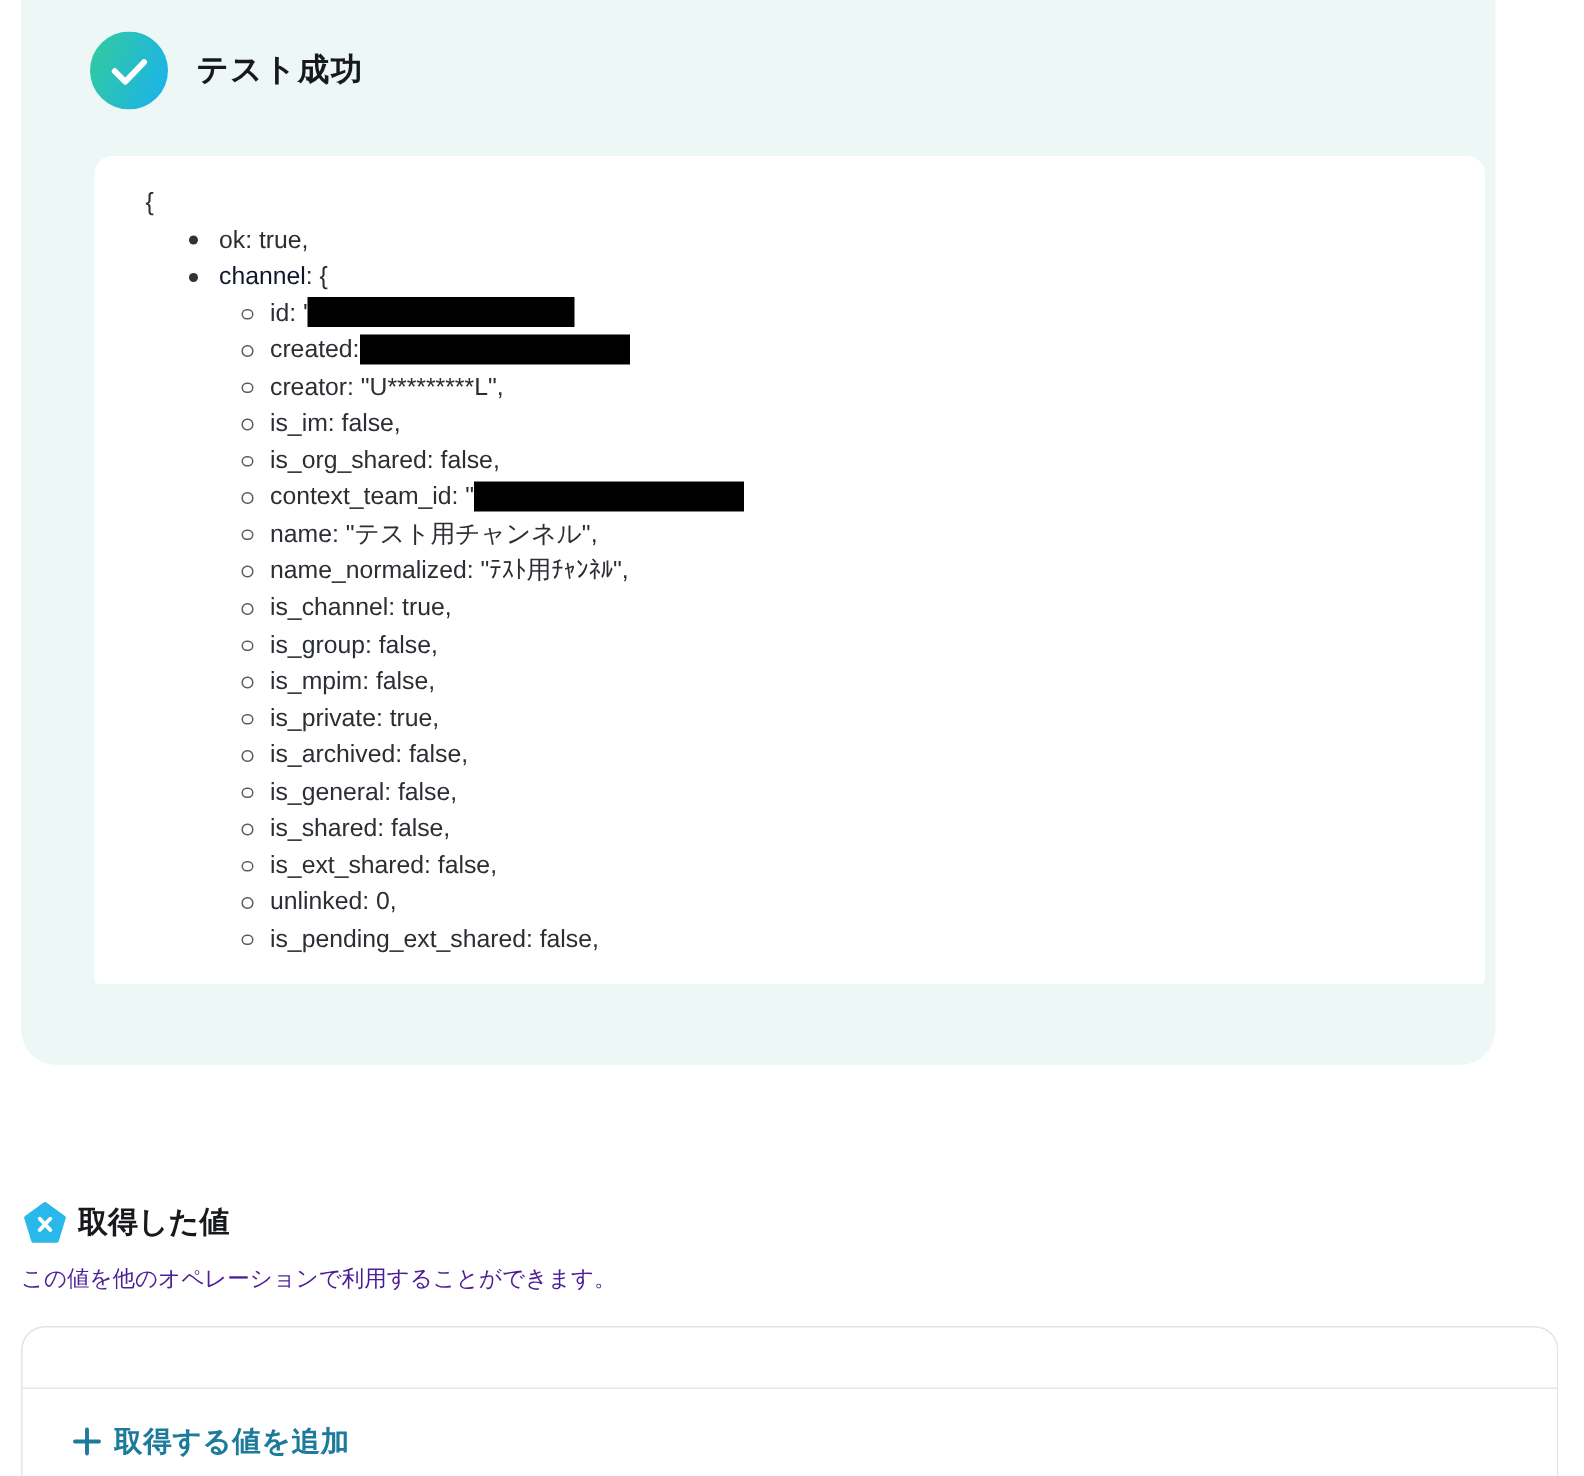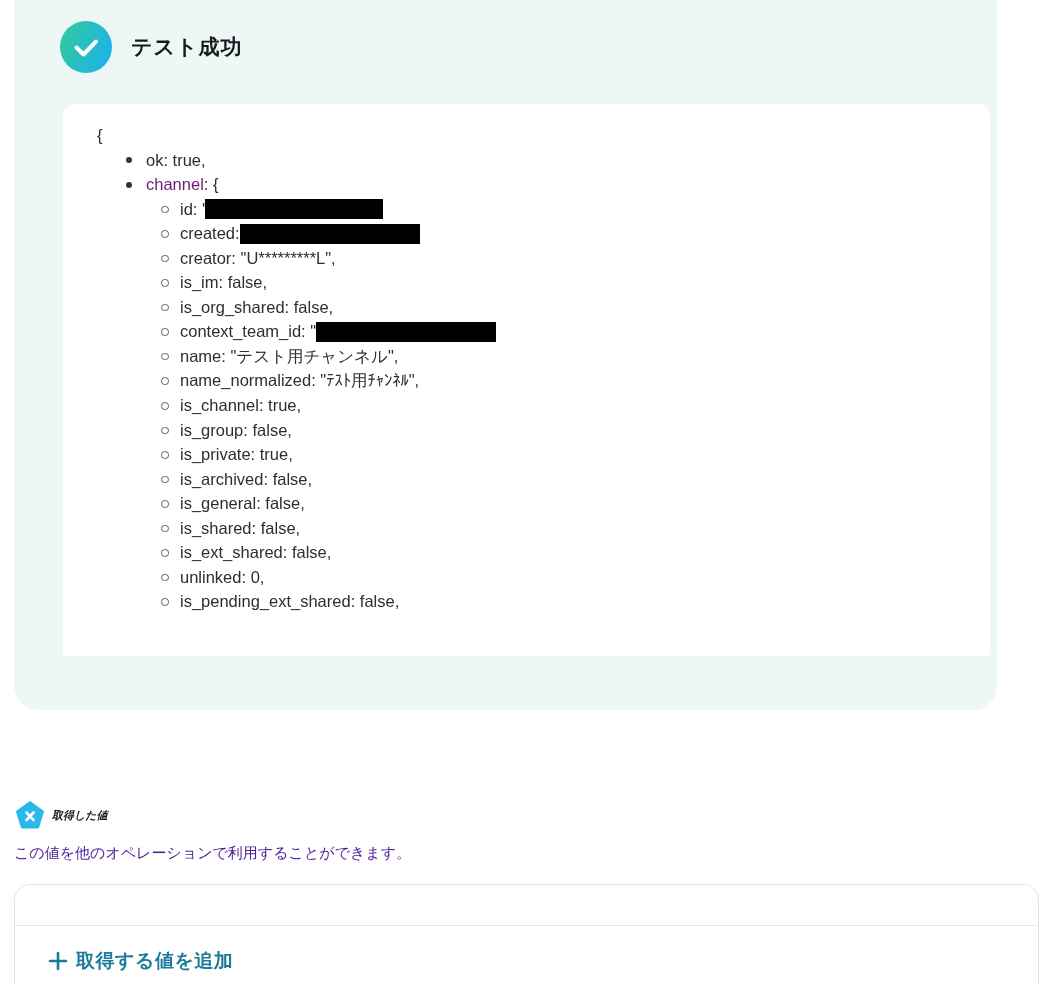--- a/index.html
+++ b/index.html
@@ -58,42 +58,41 @@
     background: #2F3337;
     border-radius: 50%;
   }
   .line.l2 .bullet {
     left: 64px; top: 9px;
     width: 7.5px; height: 7.5px;
     border: 1.6px solid #585D63;
     border-radius: 50%;
     background: transparent;
   }
-  .key-link { color: #701a75; cursor: pointer; }
+  .key-link { color: #0f172a; cursor: pointer; }
   .redacted {
     display: inline-block;
     height: 20px;
     background: #000000;
     vertical-align: -4.5px;
   }
 
   
   .values-icon {
     position: absolute;
     left: 16px; top: 801px;
     width: 28px; height: 28px;
   }
   .values-title {
     position: absolute;
     left: 52px; top: 804px;
-    font-size: 11px;
+    font-size: 20px;
     font-weight: 700;
     color: #17191C;
     line-height: 23px;
-    font-style: italic;
   }
   .values-desc {
     position: absolute;
     left: 14px; top: 843px;
     font-size: 15px;
     color: #4c1d95;
     line-height: 19px;
   }
 
   
@@ -151,20 +150,21 @@
       <div class="line l2"><span class="bullet"></span><span>id: '</span><span class="redacted" style="width: 178px;"></span></div>
       <div class="line l2"><span class="bullet"></span><span>created:</span><span class="redacted" style="width: 180px;"></span></div>
       <div class="line l2"><span class="bullet"></span><span>creator: "U*********L",</span></div>
       <div class="line l2"><span class="bullet"></span><span>is_im: false,</span></div>
       <div class="line l2"><span class="bullet"></span><span>is_org_shared: false,</span></div>
       <div class="line l2"><span class="bullet"></span><span>context_team_id: "</span><span class="redacted" style="width: 180px;"></span></div>
       <div class="line l2"><span class="bullet"></span><span>name: "テスト用チャンネル",</span></div>
       <div class="line l2"><span class="bullet"></span><span>name_normalized: "ﾃｽﾄ用ﾁｬﾝﾈﾙ",</span></div>
       <div class="line l2"><span class="bullet"></span><span>is_channel: true,</span></div>
       <div class="line l2"><span class="bullet"></span><span>is_group: false,</span></div>
+      <div class="line l2"><span class="bullet"></span><span>is_mpim: false,</span></div>
       <div class="line l2"><span class="bullet"></span><span>is_private: true,</span></div>
       <div class="line l2"><span class="bullet"></span><span>is_archived: false,</span></div>
       <div class="line l2"><span class="bullet"></span><span>is_general: false,</span></div>
       <div class="line l2"><span class="bullet"></span><span>is_shared: false,</span></div>
       <div class="line l2"><span class="bullet"></span><span>is_ext_shared: false,</span></div>
       <div class="line l2"><span class="bullet"></span><span>unlinked: 0,</span></div>
       <div class="line l2"><span class="bullet"></span><span>is_pending_ext_shared: false,</span></div>
     </div>
 </div>
 

